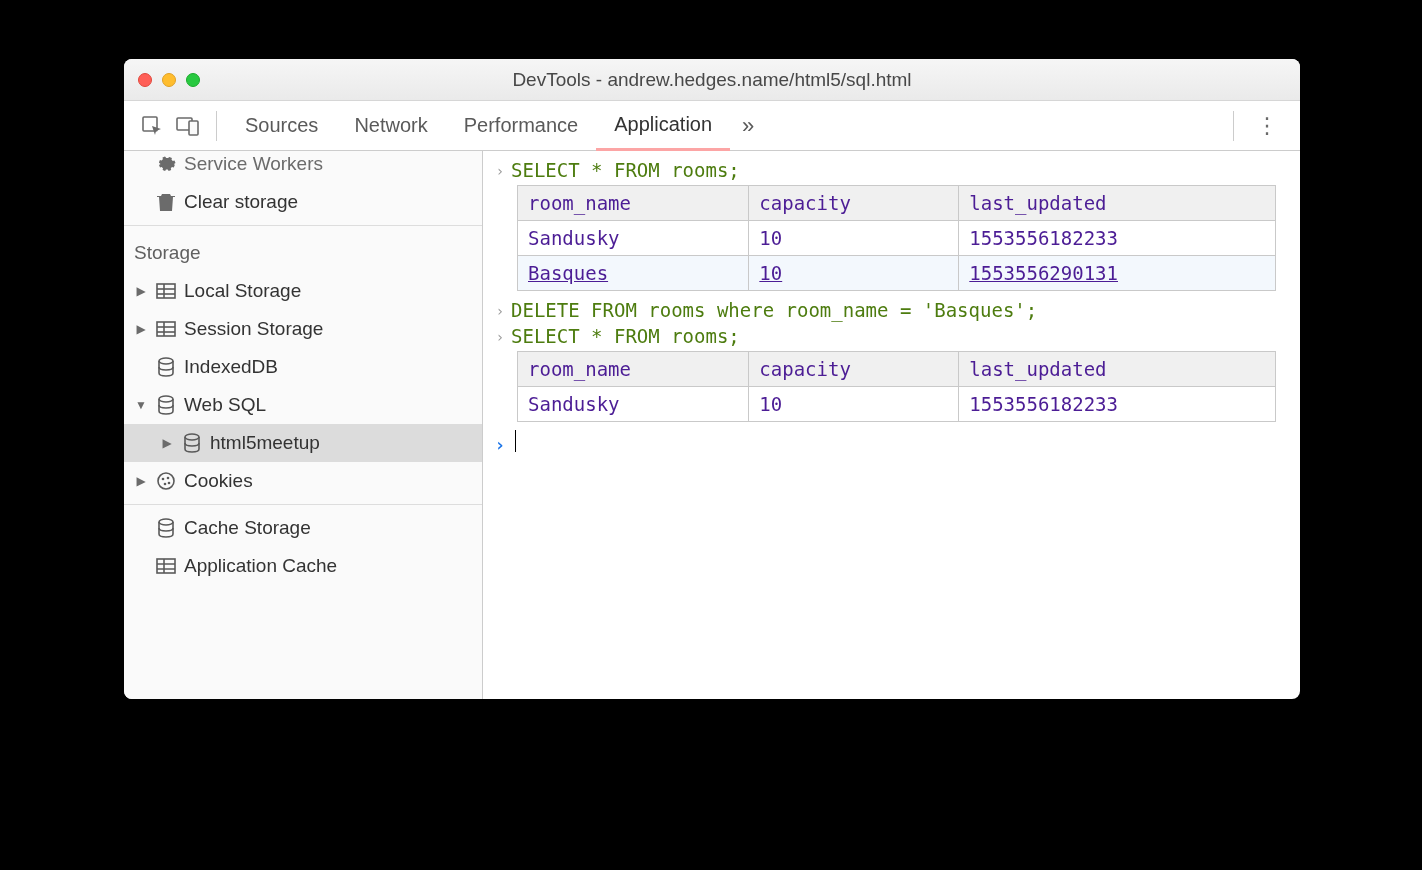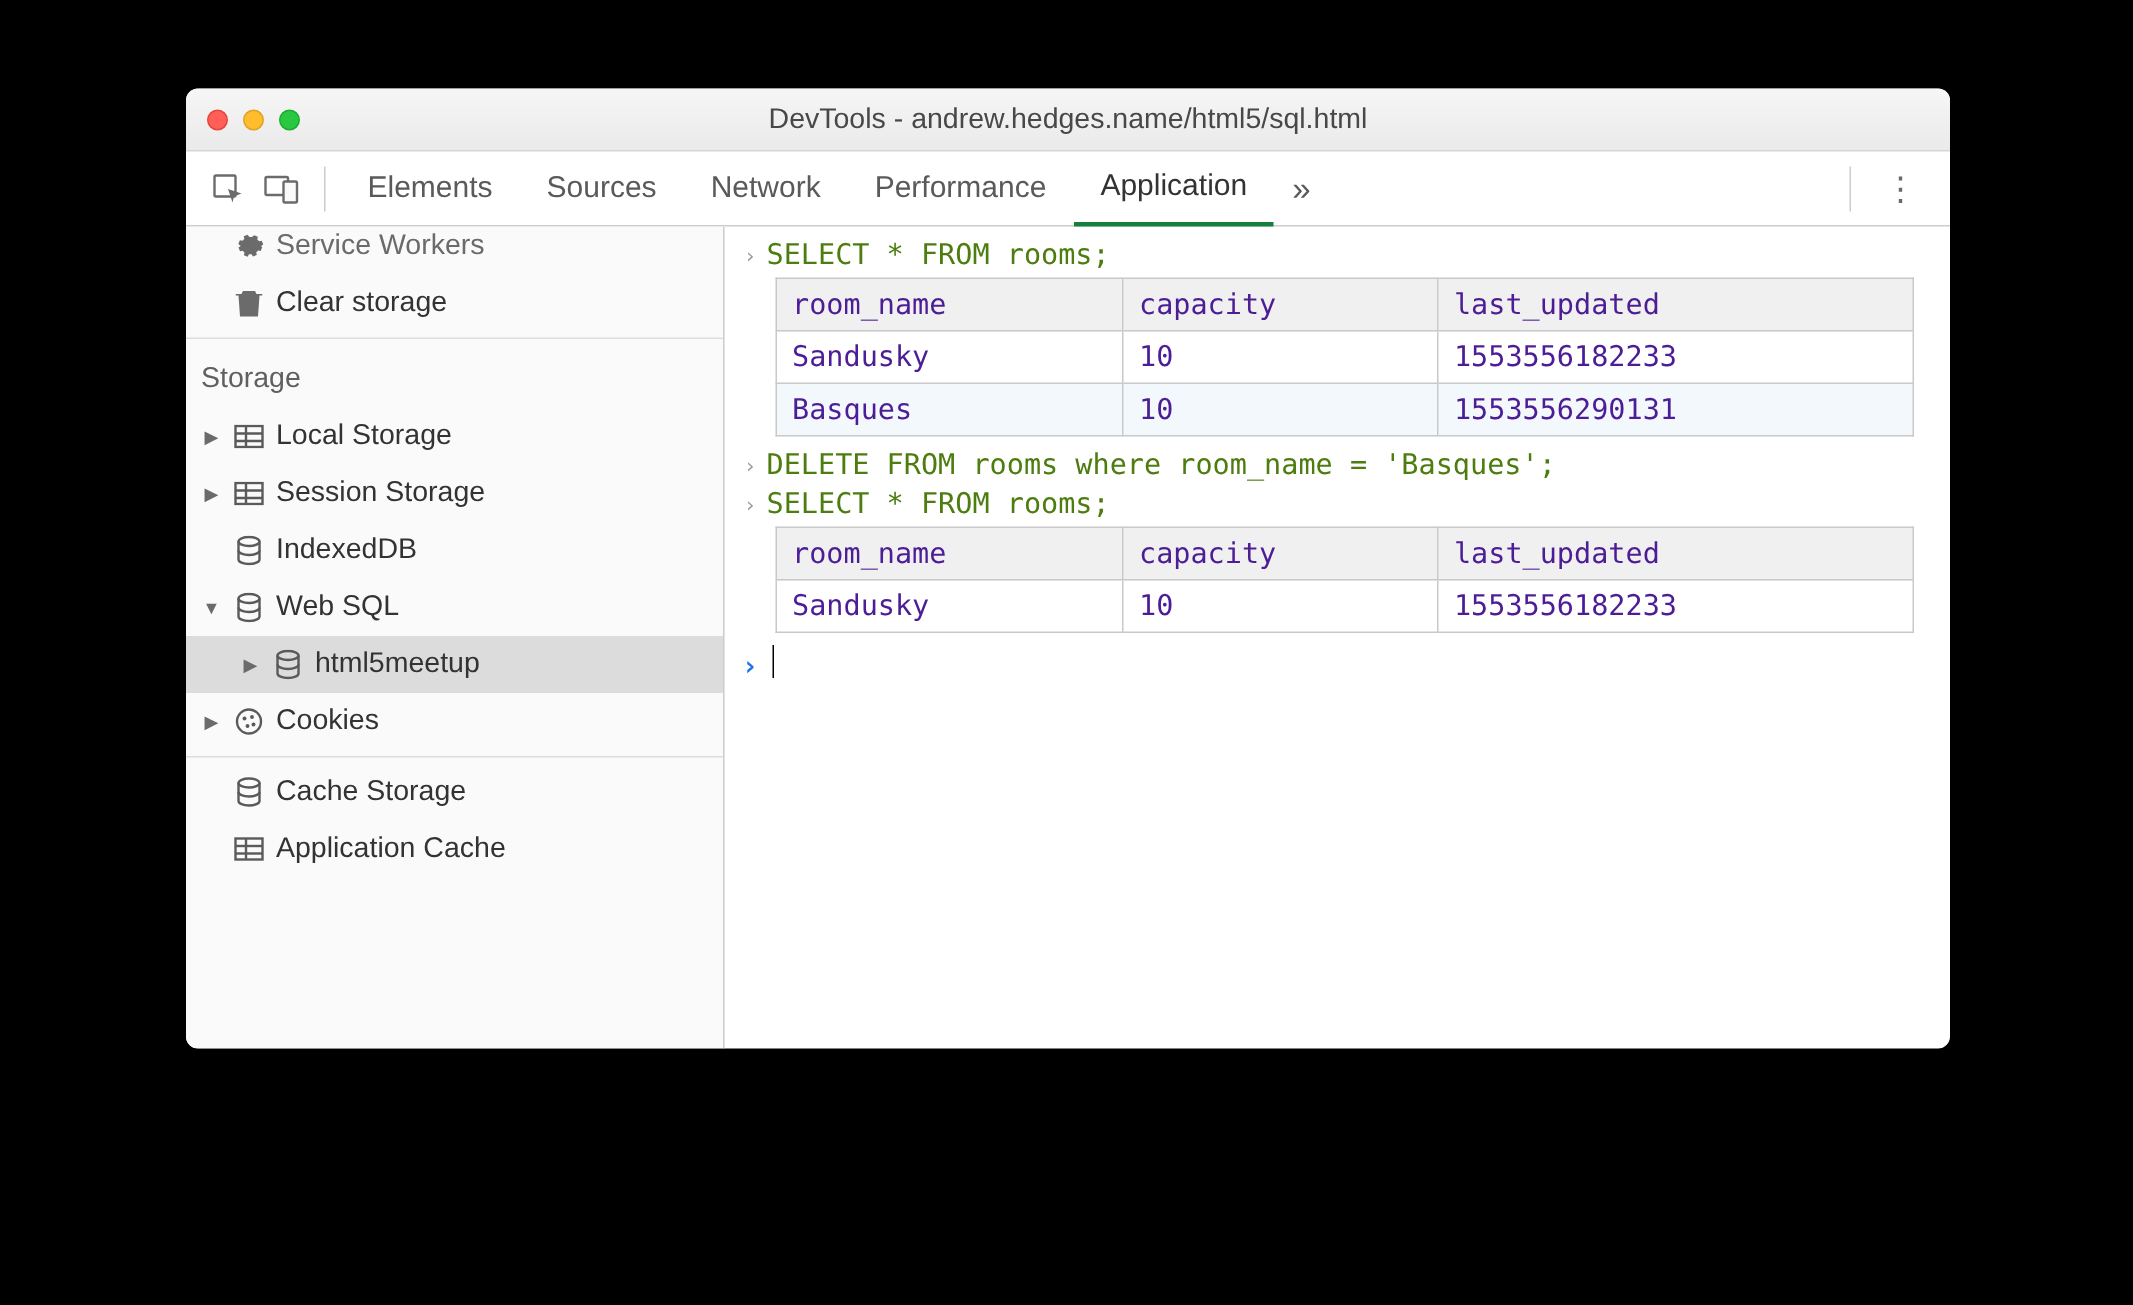--- a/index.html
+++ b/index.html
@@ -70,21 +70,21 @@
     width: 1px; height: 30px; background: #ccc; margin: 0 10px;
   }
   .tabbar .tab {
     padding: 0 18px;
     height: 50px;
     display: flex; align-items: center;
     cursor: pointer;
   }
   .tabbar .tab.active {
     color: #333;
-    border-bottom: 3px solid #15803d;
+    border-bottom: 3px solid #fca5a5;
     margin-bottom: -1px;
   }
   .tabbar .spacer { flex: 1; }
   .tabbar .chev {
     font-size: 22px; padding: 0 12px; color: #5a5a5a; cursor: pointer;
   }
   .tabbar .kebab {
     font-size: 22px; padding: 0 12px; color: #6a6a6a; cursor: pointer;
   }
   .body {
@@ -155,21 +155,21 @@
   table.result th, table.result td {
     border: 1px solid #c9c9c9;
     padding: 6px 10px;
     text-align: left;
     font-family: Menlo, Consolas, monospace;
     font-size: 19px;
     font-weight: normal;
     color: #4c1d95;
   }
   table.result th { background: #f0f0f0; }
-  table.result tr.alt td { background: #f3f8fd; }
+  table.result tr.alt td { background: #f3f8fd; text-decoration: underline; }
   .cursor {
     display: inline-block;
     width: 1px; height: 22px;
     background: #000;
     vertical-align: middle;
     margin-left: 4px;
   }
   svg { display: block; }
 </style>
 </head>
@@ -193,21 +193,20 @@
         <path d="M11 11 L20 14 L15 16 L14 20 Z" fill="#6b6b6b" stroke="none"></path>
       </svg>
     </div>
     <div class="iconbtn">
       <svg width="24" height="22" viewBox="0 0 24 22" fill="none" stroke="#6b6b6b" stroke-width="1.6">
         <rect x="1" y="3" width="15" height="12" rx="1"></rect>
         <rect x="13" y="6" width="9" height="14" rx="1" fill="#fafafa"></rect>
       </svg>
     </div>
     <div class="sep"></div>
-    <div class="tab">Elements</div>
     <div class="tab">Sources</div>
     <div class="tab">Network</div>
     <div class="tab">Performance</div>
     <div class="tab active">Application</div>
     <div class="chev">»</div>
     <div class="spacer"></div>
     <div class="sep"></div>
     <div class="kebab">⋮</div>
   </div>
 

